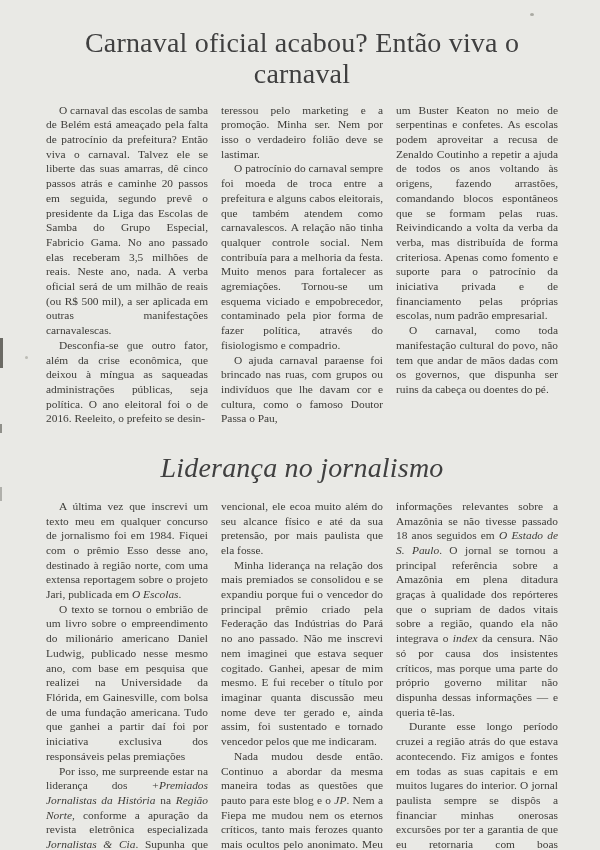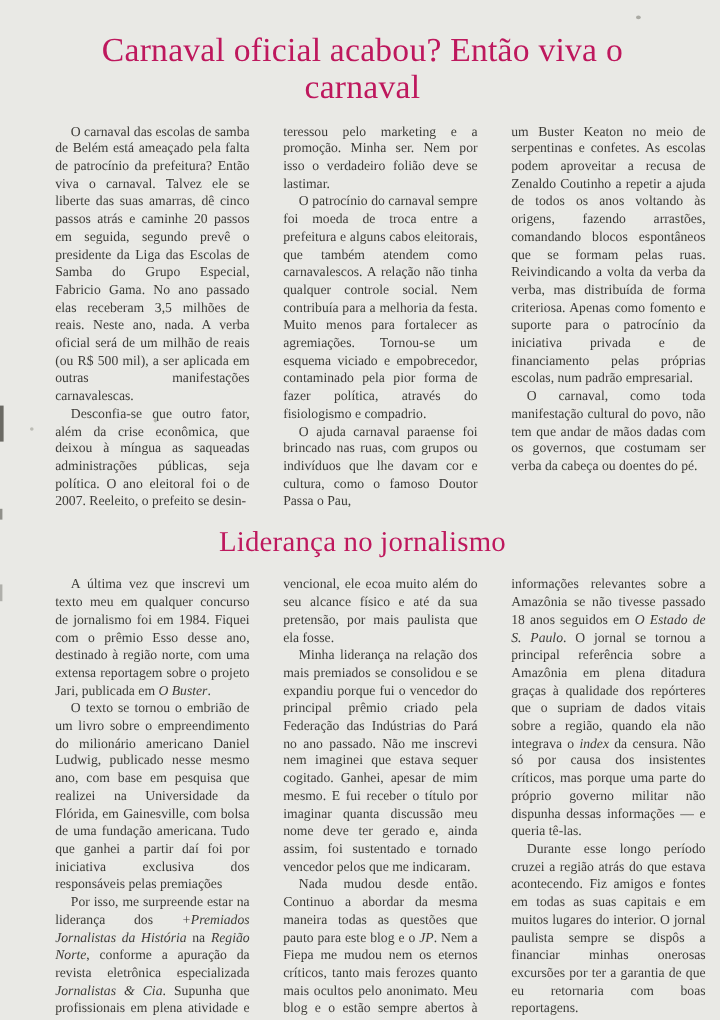--- a/index.html
+++ b/index.html
@@ -11,28 +11,28 @@
     position:relative;
   }
   .page{
     position:absolute;inset:0;
     padding:10px 42px 0 46px;
     box-sizing:border-box;
   }
   .article-title{
     font-weight:400;
     text-align:center;
-    color:#be185d;
+    color:#404040;
     margin:0;
   }
   .title-1{font-size:28px;line-height:1.1;margin-top:18px;margin-bottom:13px;letter-spacing:.2px;}
-  .title-2{font-size:24px;line-height:1.1;margin-top:13px;margin-bottom:15px;letter-spacing:.2px;}
+  .title-2{font-size:28px;line-height:1.1;margin-top:27px;margin-bottom:15px;letter-spacing:.2px;font-style:italic;}
   .columns{
     display:flex;
-    gap:28px;
+    gap:13px;
     align-items:flex-start;
   }
   .column{
     width:162px;
     flex:0 0 162px;
   }
   .para{
     margin:0;
     font-size:11.4px;
     line-height:14.7px;
@@ -53,39 +53,39 @@
 </head>
 <body style="--paper: #e9e9e5; --ink: #3c3b37;">
 
 <div class="page">
 
   <article>
     <h1 class="article-title title-1">Carnaval oficial acabou? Então viva o carnaval</h1>
     <div class="columns">
       <div class="column">
           <p class="para indent">O carnaval das escolas de samba de Belém está ameaçado pela falta de patrocínio da prefeitura? Então viva o carnaval. Talvez ele se liberte das suas amarras, dê cinco passos atrás e caminhe 20 passos em seguida, segundo prevê o presidente da Liga das Escolas de Samba do Grupo Especial, Fabricio Gama. No ano passado elas receberam 3,5 milhões de reais. Neste ano, nada. A verba oficial será de um milhão de reais (ou R$ 500 mil), a ser aplicada em outras manifestações carnavalescas.</p>
-          <p class="para indent">Desconfia-se que outro fator, além da crise econômica, que deixou à míngua as saqueadas administrações públicas, seja política. O ano eleitoral foi o de 2007. Reeleito, o prefeito se desin-</p>
+          <p class="para indent">Desconfia-se que outro fator, além da crise econômica, que deixou à míngua as saqueadas administrações públicas, seja política. O ano eleitoral foi o de 2016. Reeleito, o prefeito se desin-</p>
         </div>
       <div class="column">
           <p class="para">teressou pelo marketing e a promoção. Minha ser. Nem por isso o verdadeiro folião deve se lastimar.</p>
           <p class="para indent">O patrocínio do carnaval sempre foi moeda de troca entre a prefeitura e alguns cabos eleitorais, que também atendem como carnavalescos. A relação não tinha qualquer controle social. Nem contribuía para a melhoria da festa. Muito menos para fortalecer as agremiações. Tornou-se um esquema viciado e empobrecedor, contaminado pela pior forma de fazer política, através do fisiologismo e compadrio.</p>
           <p class="para indent">O ajuda carnaval paraense foi brincado nas ruas, com grupos ou indivíduos que lhe davam cor e cultura, como o famoso Doutor Passa o Pau,</p>
         </div>
       <div class="column">
           <p class="para">um Buster Keaton no meio de serpentinas e confetes. As escolas podem aproveitar a recusa de Zenaldo Coutinho a repetir a ajuda de todos os anos voltando às origens, fazendo arrastões, comandando blocos espontâneos que se formam pelas ruas. Reivindicando a volta da verba da verba, mas distribuída de forma criteriosa. Apenas como fomento e suporte para o patrocínio da iniciativa privada e de financiamento pelas próprias escolas, num padrão empresarial.</p>
-          <p class="para indent">O carnaval, como toda manifestação cultural do povo, não tem que andar de mãos dadas com os governos, que costumam ser verba da cabeça ou doentes do pé.</p>
+          <p class="para indent">O carnaval, como toda manifestação cultural do povo, não tem que andar de mãos dadas com os governos, que dispunha ser ruins da cabeça ou doentes do pé.</p>
         </div>
     </div>
   </article>
 
   <article>
     <h1 class="article-title title-2">Liderança no jornalismo</h1>
     <div class="columns">
       <div class="column">
-          <p class="para indent">A última vez que inscrevi um texto meu em qualquer concurso de jornalismo foi em 1984. Fiquei com o prêmio Esso desse ano, destinado à região norte, com uma extensa reportagem sobre o projeto Jari, publicada em <em>O Buster</em>.</p>
+          <p class="para indent">A última vez que inscrevi um texto meu em qualquer concurso de jornalismo foi em 1984. Fiquei com o prêmio Esso desse ano, destinado à região norte, com uma extensa reportagem sobre o projeto Jari, publicada em <em>O Escolas</em>.</p>
           <p class="para indent">O texto se tornou o embrião de um livro sobre o empreendimento do milionário americano Daniel Ludwig, publicado nesse mesmo ano, com base em pesquisa que realizei na Universidade da Flórida, em Gainesville, com bolsa de uma fundação americana. Tudo que ganhei a partir daí foi por iniciativa exclusiva dos responsáveis pelas premiações</p>
           <p class="para indent">Por isso, me surpreende estar na liderança dos <em>+Premiados Jornalistas da História</em> na <em>Região Norte</em>, conforme a apuração da revista eletrônica especializada <em>Jornalistas &amp; Cia</em>. Supunha que profissionais em plena atividade e competitivos estivessem no topo do ranking. Não um antigo repórter, há quase três décadas à margem (e contra) a grande imprensa.</p>
         </div>
       <div class="column">
           <p class="para">vencional, ele ecoa muito além do seu alcance físico e até da sua pretensão, por mais paulista que ela fosse.</p>
           <p class="para indent">Minha liderança na relação dos mais premiados se consolidou e se expandiu porque fui o vencedor do principal prêmio criado pela Federação das Indústrias do Pará no ano passado. Não me inscrevi nem imaginei que estava sequer cogitado. Ganhei, apesar de mim mesmo. E fui receber o título por imaginar quanta discussão meu nome deve ter gerado e, ainda assim, foi sustentado e tornado vencedor pelos que me indicaram.</p>
           <p class="para indent">Nada mudou desde então. Continuo a abordar da mesma maneira todas as questões que pauto para este blog e o <em>JP</em>. Nem a Fiepa me mudou nem os eternos críticos, tanto mais ferozes quanto mais ocultos pelo anonimato. Meu blog e o  estão sempre abertos à crítica, que recebo com uma combinação de humildade, desejo de melhorar, bonomia e civilidade.</p>
         </div>
       <div class="column">
           <p class="para">informações relevantes sobre a Amazônia se não tivesse passado 18 anos seguidos em <em>O Estado de S. Paulo</em>. O jornal se tornou a principal referência sobre a Amazônia em plena ditadura graças à qualidade dos repórteres que o supriam de dados vitais sobre a região, quando ela não integrava o <em>index</em> da censura. Não só por causa dos insistentes críticos, mas porque uma parte do próprio governo militar não dispunha dessas informações — e queria tê-las.</p>

